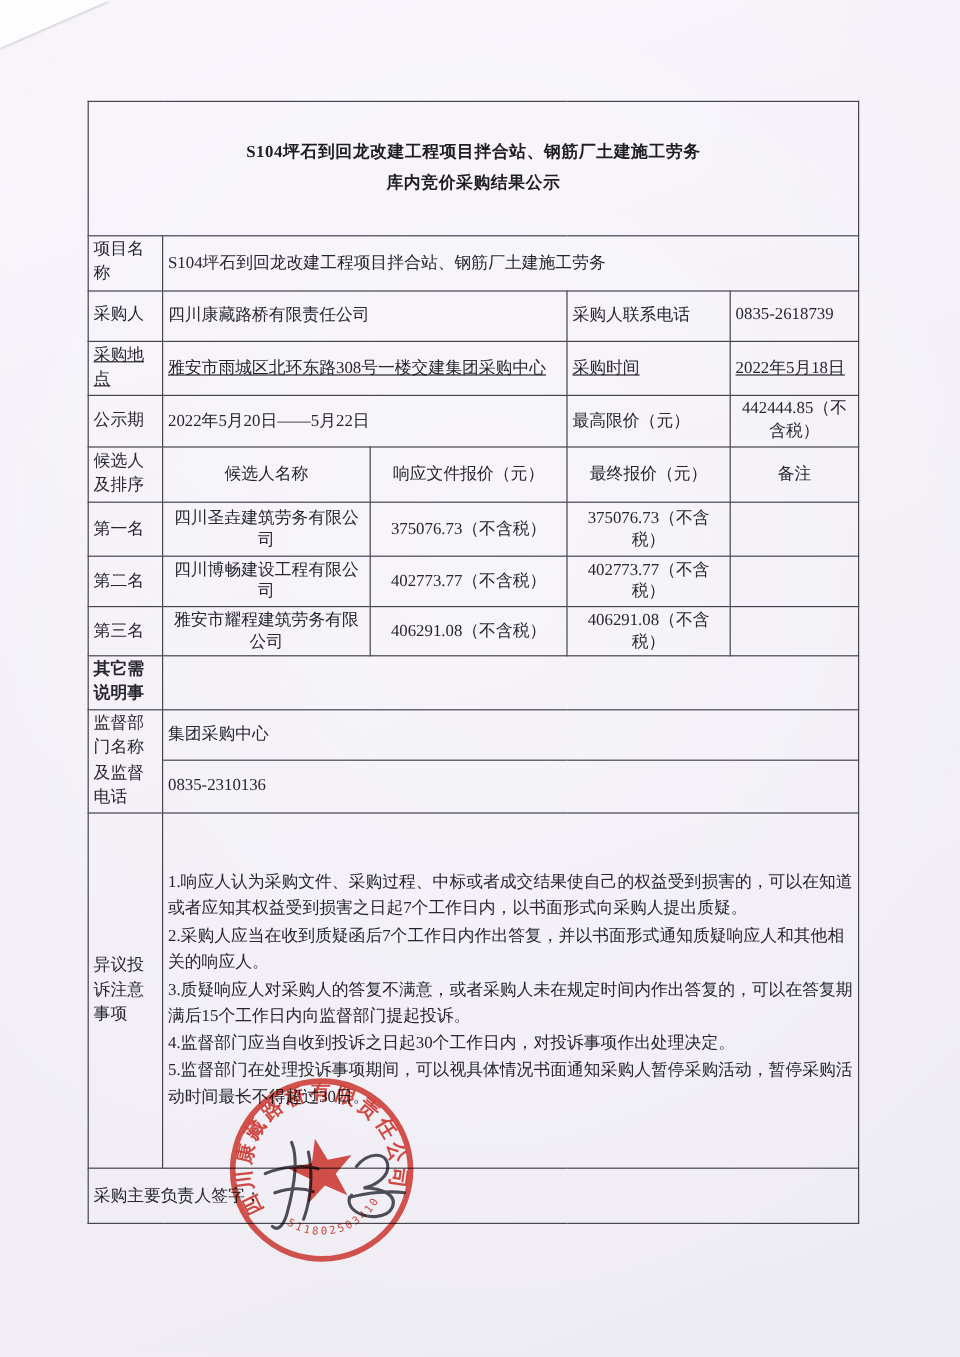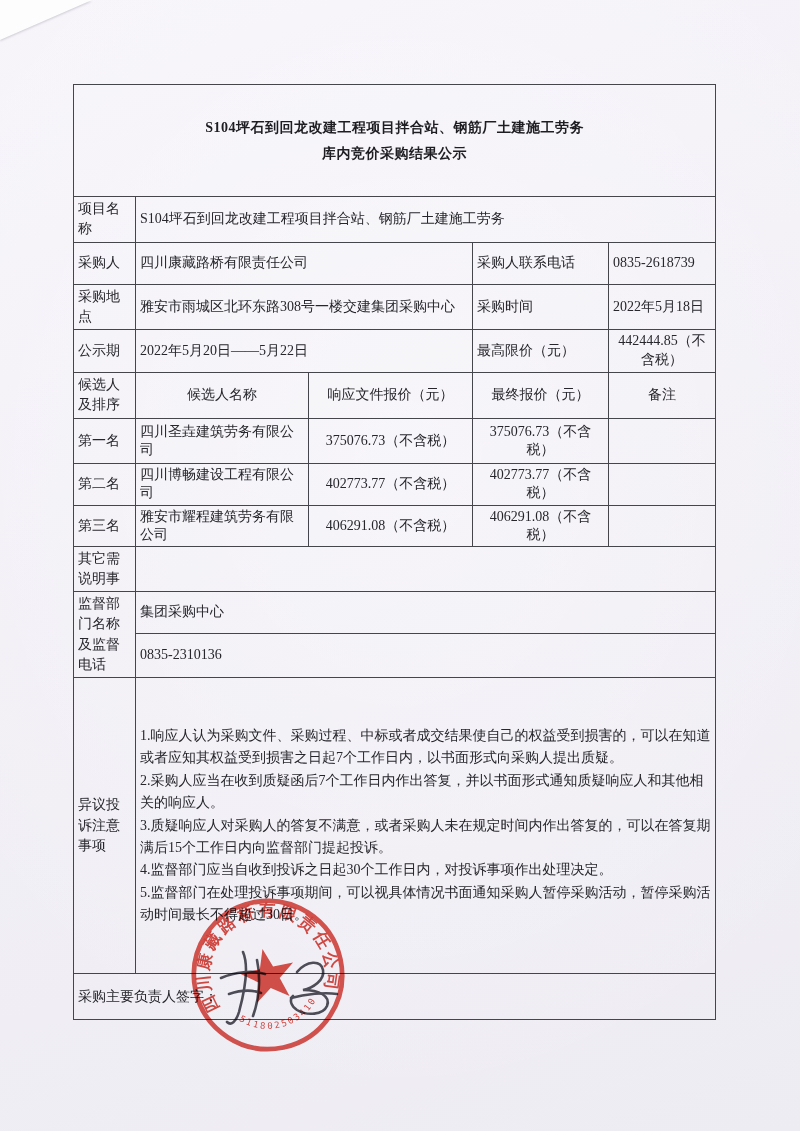--- a/index.html
+++ b/index.html
@@ -27,41 +27,41 @@
   table.doc td{
     border:1.6px solid #45454c;
     padding:2px 4px;
     font-size:14px;
     vertical-align:middle;
     overflow:hidden;
   }
   .r-title{height:112px;}
   .r-project{height:42px;}
   .r-purchaser{height:42px;}
-  .r-location{height:45px;}
+  .r-location{height:45px;text-decoration:underline;}
   .r-period{height:39px;}
   .r-chead{height:44px;}
   .r-cand1{height:45px;}
   .r-cand2{height:42px;}
   .r-cand3{height:34px;}
-  .r-other{height:36px;}
+  .r-other{height:36px;font-weight:bold;}
   .r-dept{height:37px;}
   .r-phone2{height:40px;}
   .r-objection{height:296px;}
   .r-sign{height:46px;}
 
   td.title-cell{
     text-align:center;font-weight:bold;font-size:19px;
     letter-spacing:.5px;line-height:1.85;color:#1d1d22;
   }
   td.lab{white-space:pre-line;line-height:1.45;padding-left:5px;}
   td.val-left{padding-left:7px;}
   td.ctr{text-align:left;}
   td.hd{text-align:center;}
-  td.name-cell{text-align:left;font-size:12.5px;padding:2px 1px;}
+  td.name-cell{text-align:center;font-size:12.5px;padding:2px 1px;}
   td.price-cell{text-align:center;font-size:13px;padding:2px 1px;}
   td.small-wrap{text-align:center;font-size:13px;line-height:1.35;padding:2px 2px;margin-top:36px;}
   td.objection-cell{
     white-space:pre-line;font-size:14px;line-height:1.6;
     padding:4px 8px;vertical-align:middle;
   }
   td.sign-cell{padding-left:6px;font-size:14.5px;margin-left:10px;}
 
   .stamp{
     position:absolute;left:173px;top:880px;width:190px;height:190px;

